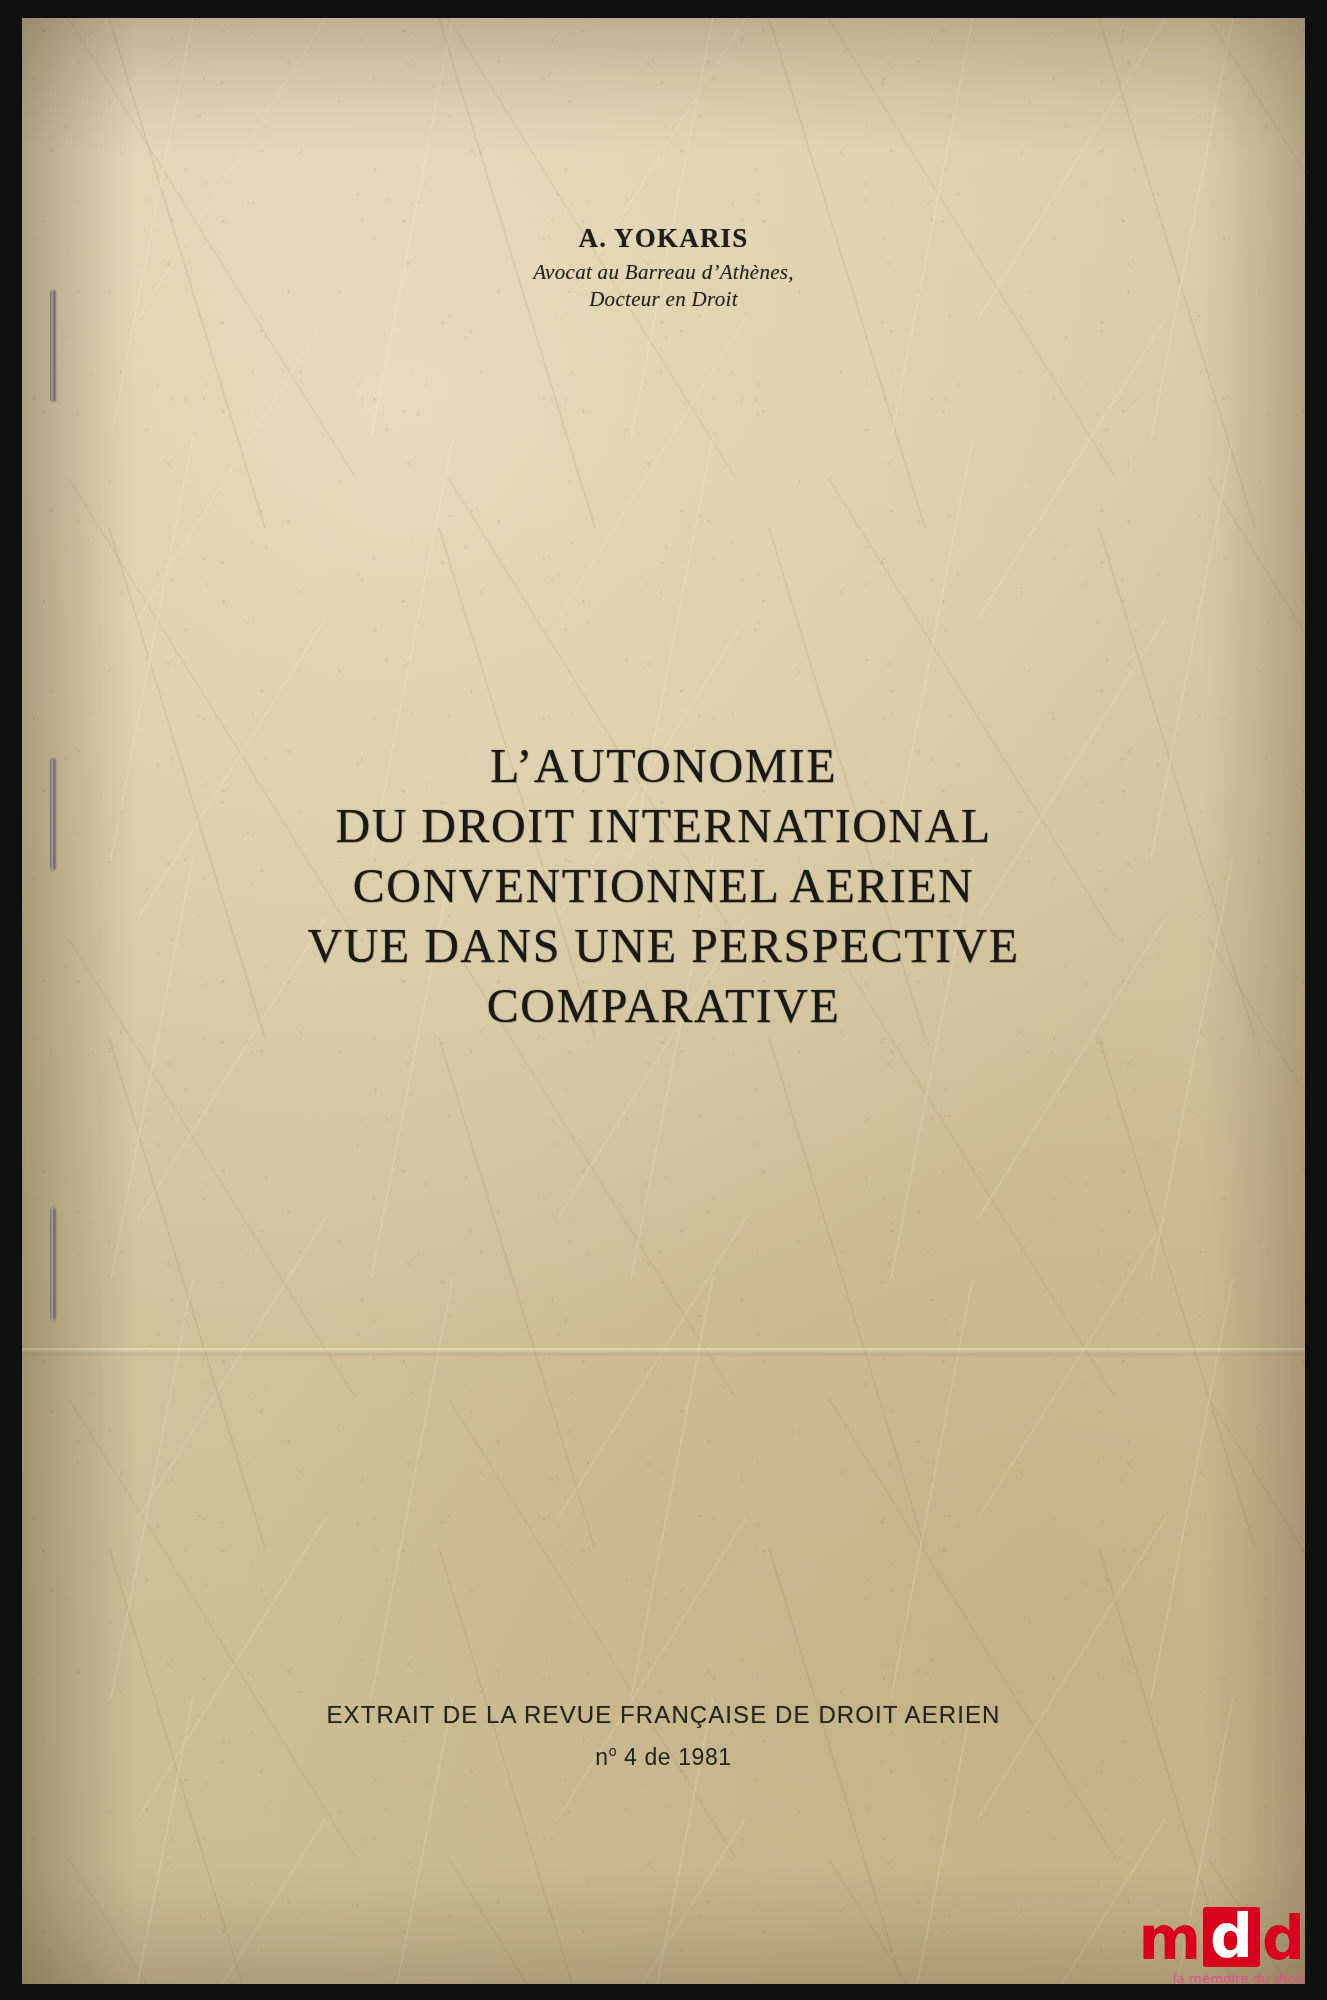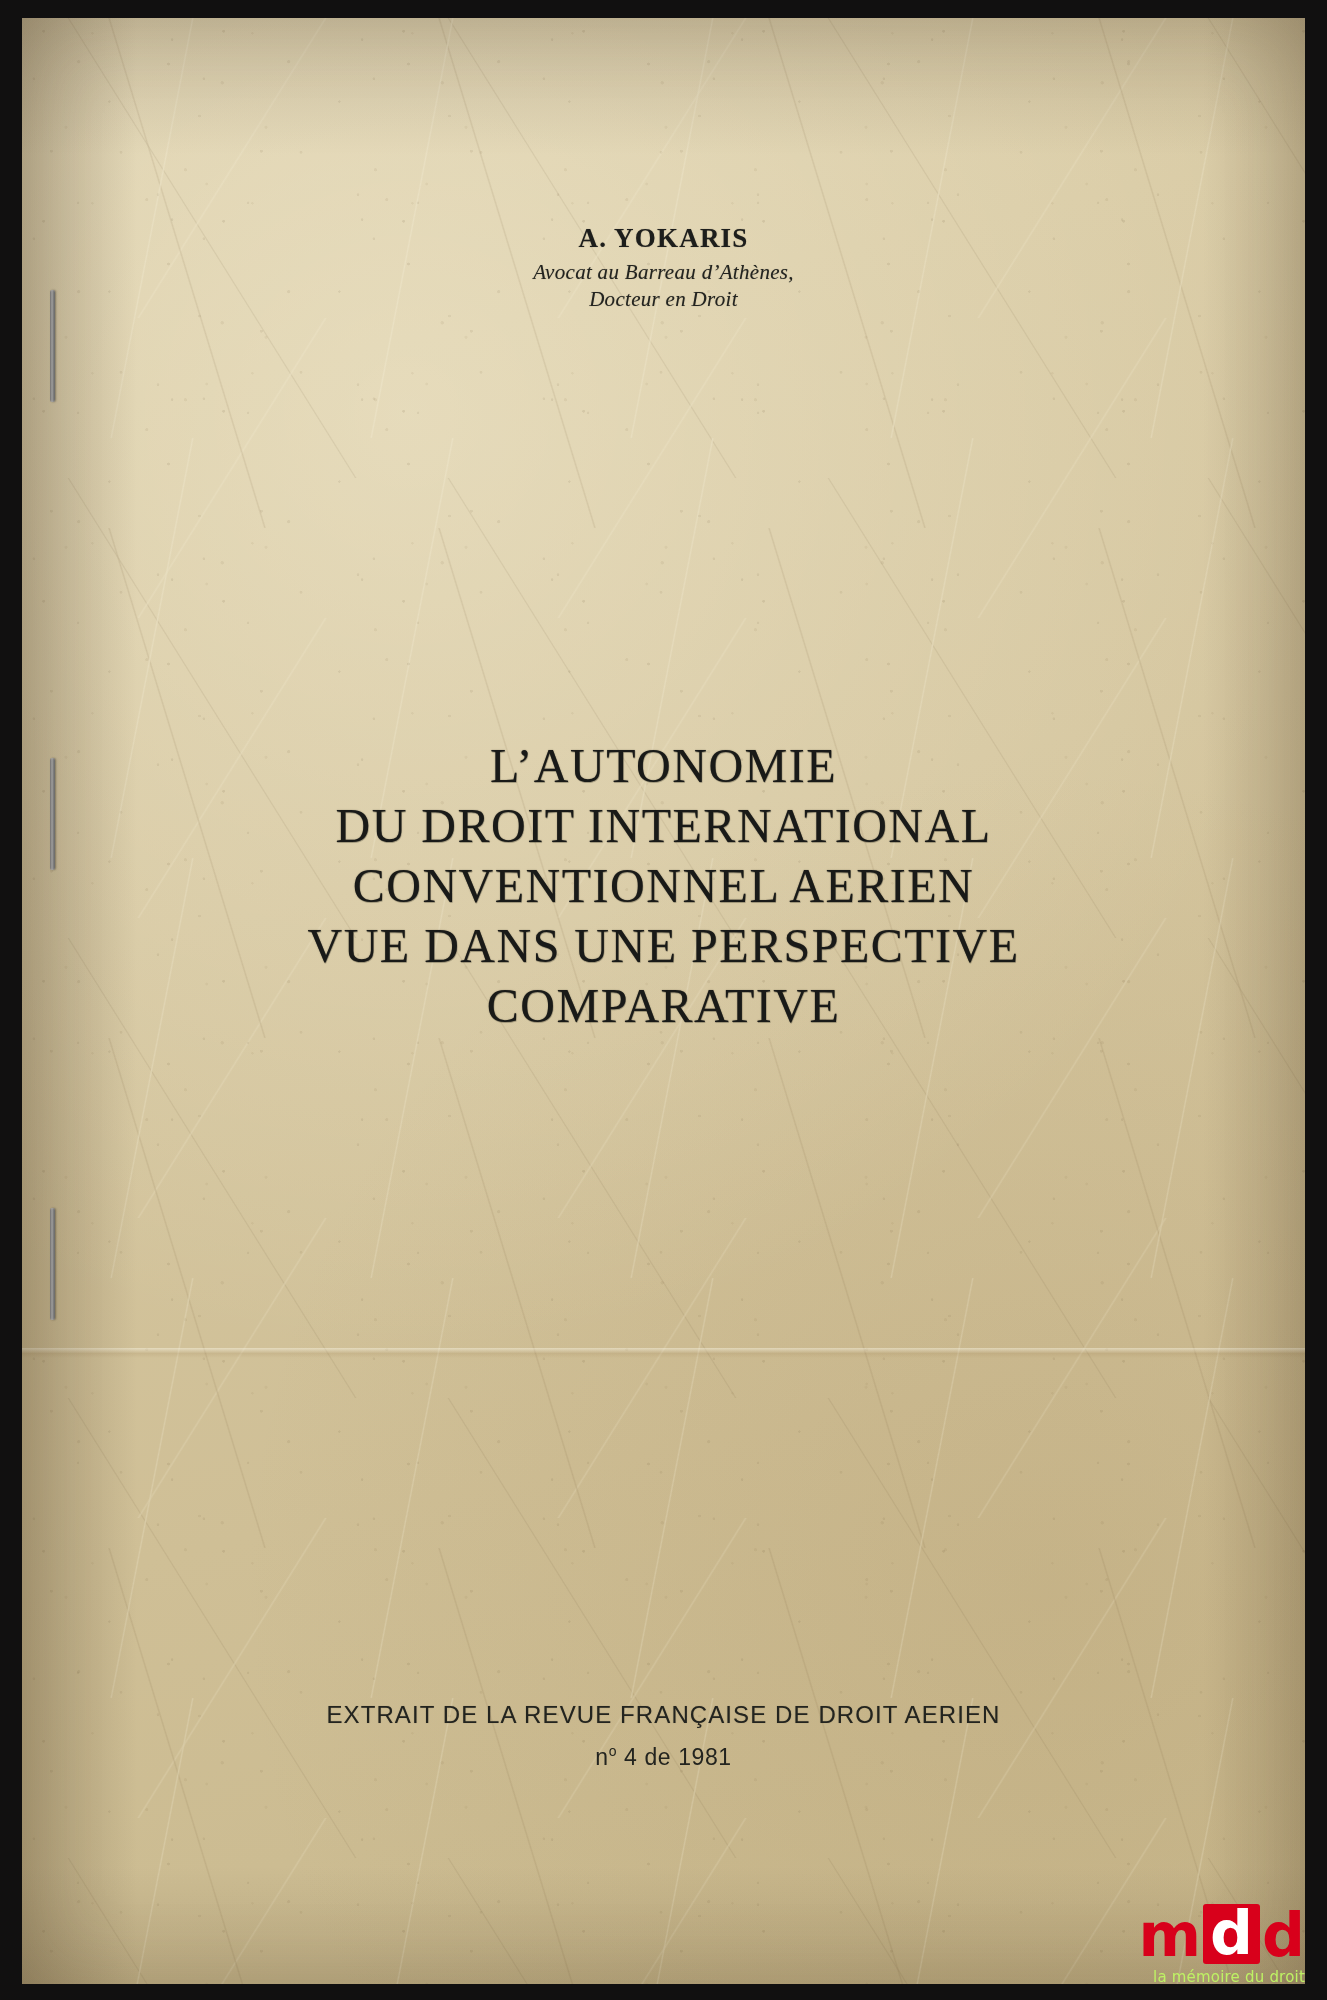--- a/index.html
+++ b/index.html
@@ -216,22 +216,22 @@
   }
   #mdd-mark .letter.boxed {
     background: #d8001b;
     color: #ffffff;
     padding: 0 7px 2px 7px;
     border-radius: 3px;
   }
   #mdd-tagline {
     margin-top: 4px;
     font-family: "DejaVu Sans", sans-serif;
-    font-size: 15px;
-    color: #bef264;
+    font-size: 13px;
+    color: #ec4899;
     letter-spacing: 0.2px;
   }
 </style>
 </head>
 <body>
 
 <div id="scan">
 
   <div id="cover">
     <div class="grain"></div>

